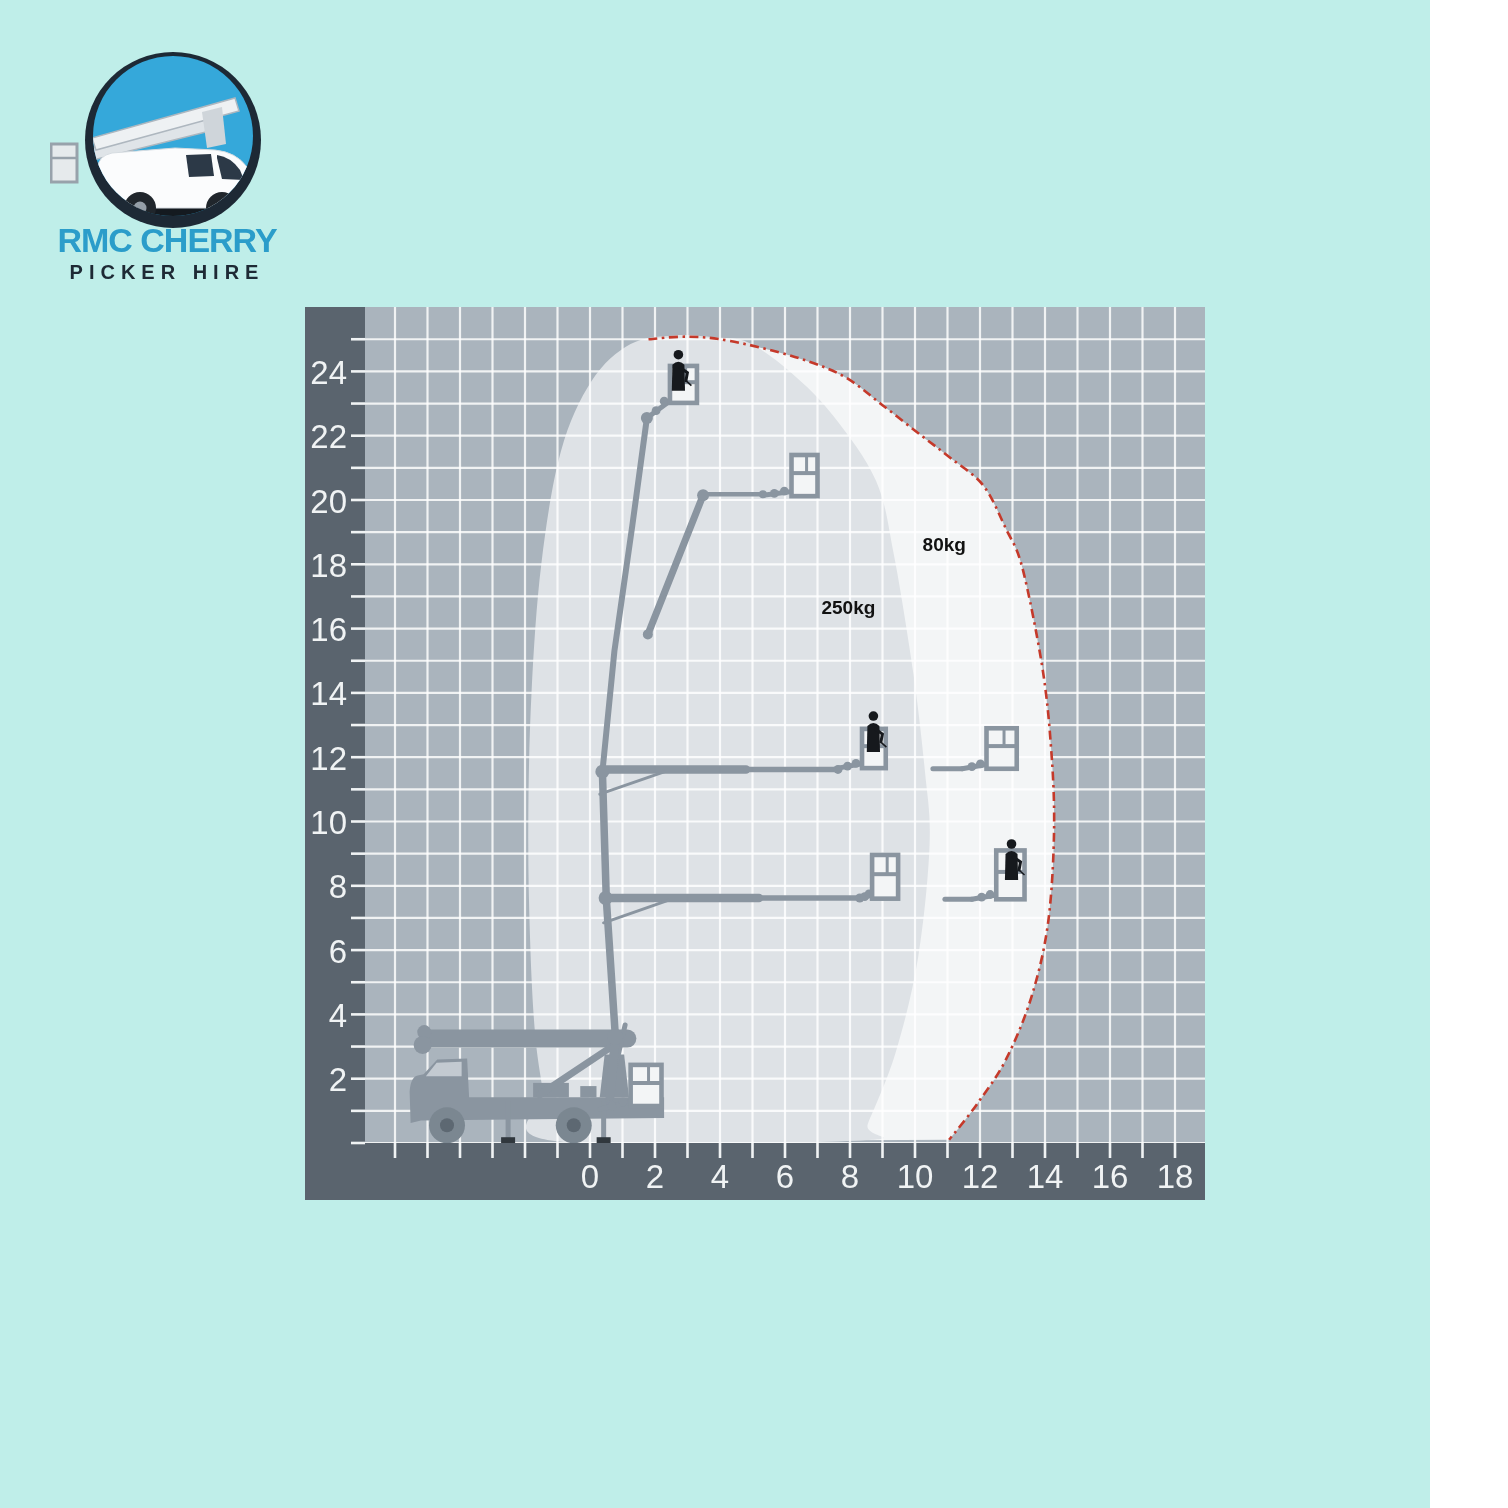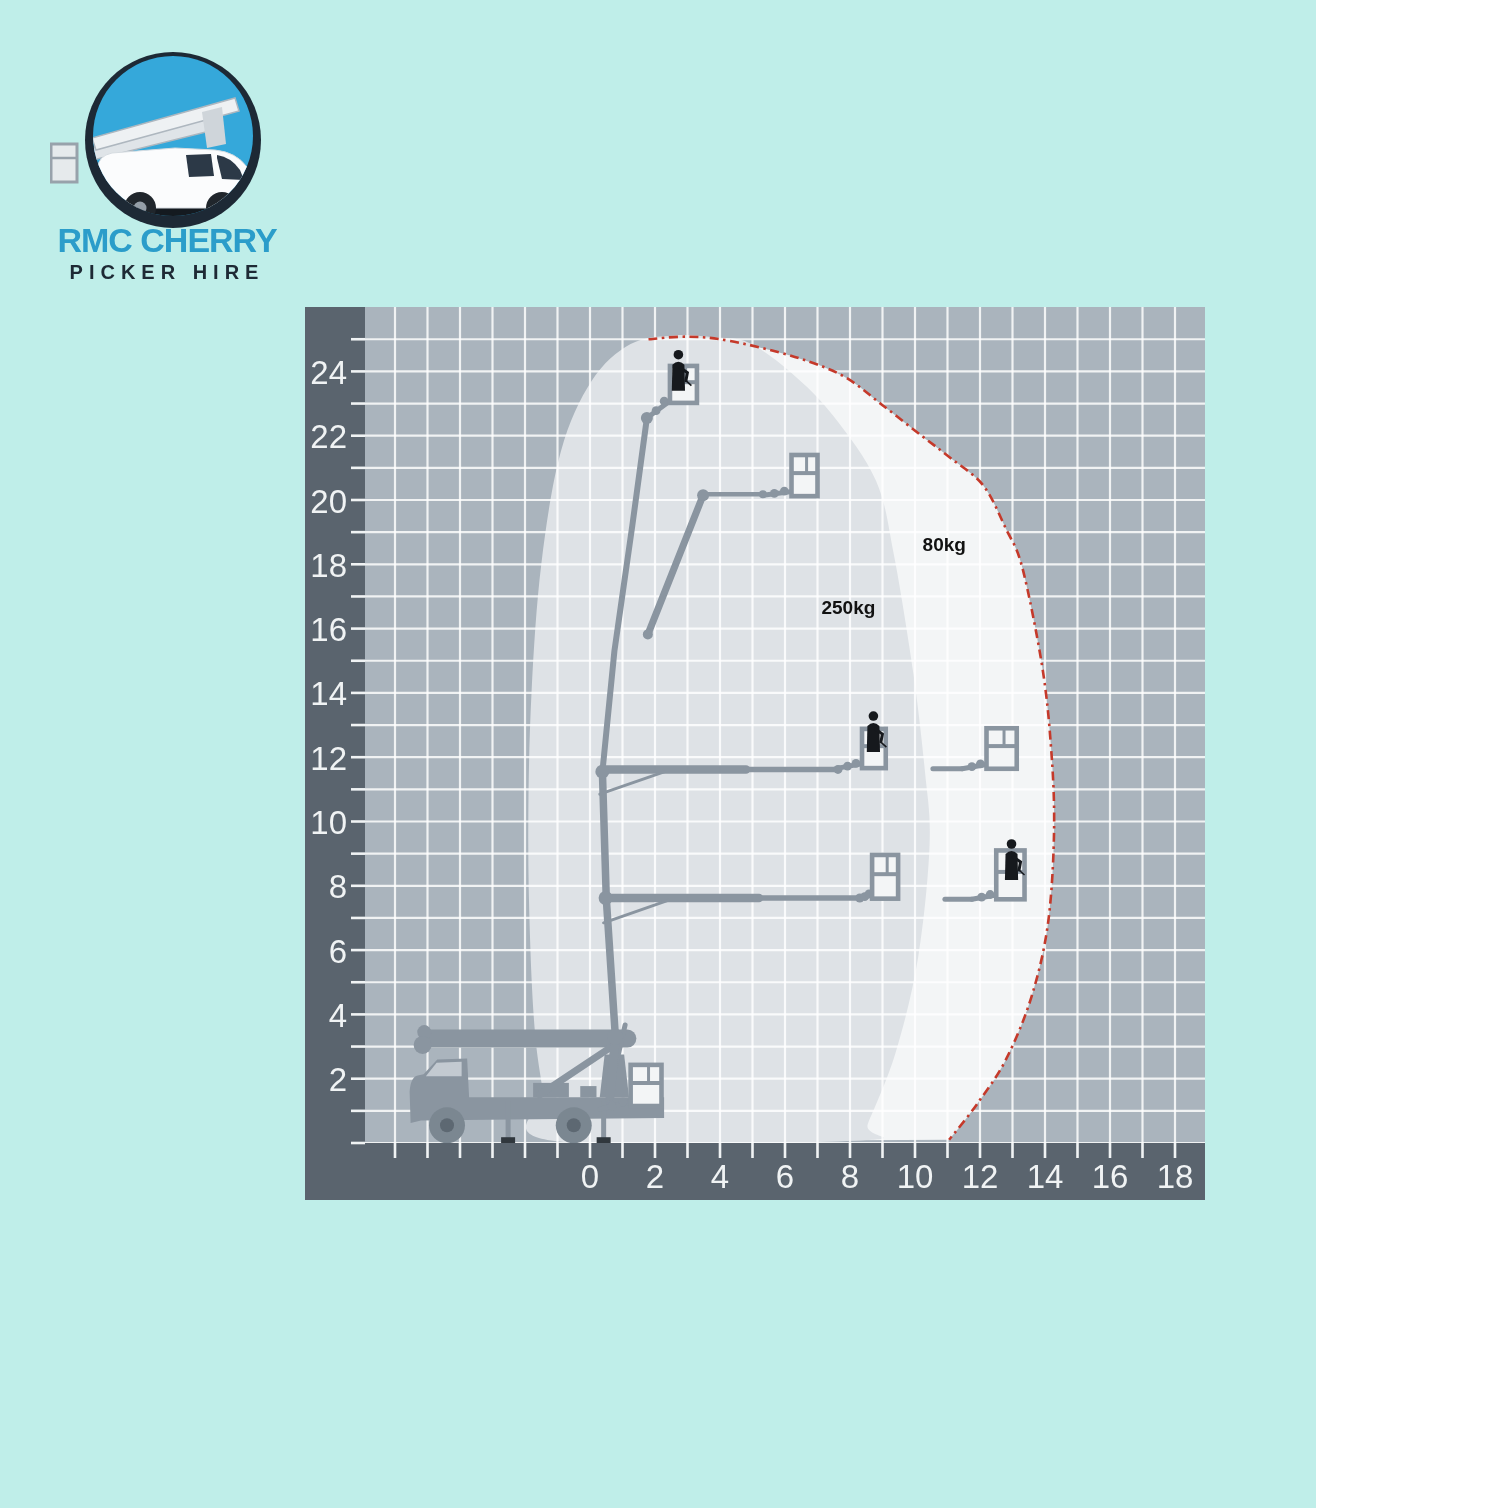--- a/index.html
+++ b/index.html
@@ -1,17 +1,17 @@
 <!DOCTYPE html>
 <html><head>
 <meta charset="utf-8">
 <style>
   html,body{margin:0;padding:0;}
   body{font-family:"Liberation Sans","DejaVu Sans",sans-serif;}
-  .stage{position:relative;width:1316px;height:1508px;overflow:hidden;}
+  .stage{position:relative;width:1430px;height:1508px;overflow:hidden;}
   .logo{position:absolute;left:50px;top:26px;width:280px;height:290px;}
   .chart{position:absolute;left:305px;top:307px;width:900px;height:893px;}
   svg text{user-select:none;}
 </style>
 </head>
 <body>
 
 <div class="stage" style="background: rgb(191, 238, 233);">
 
   <div class="logo">

